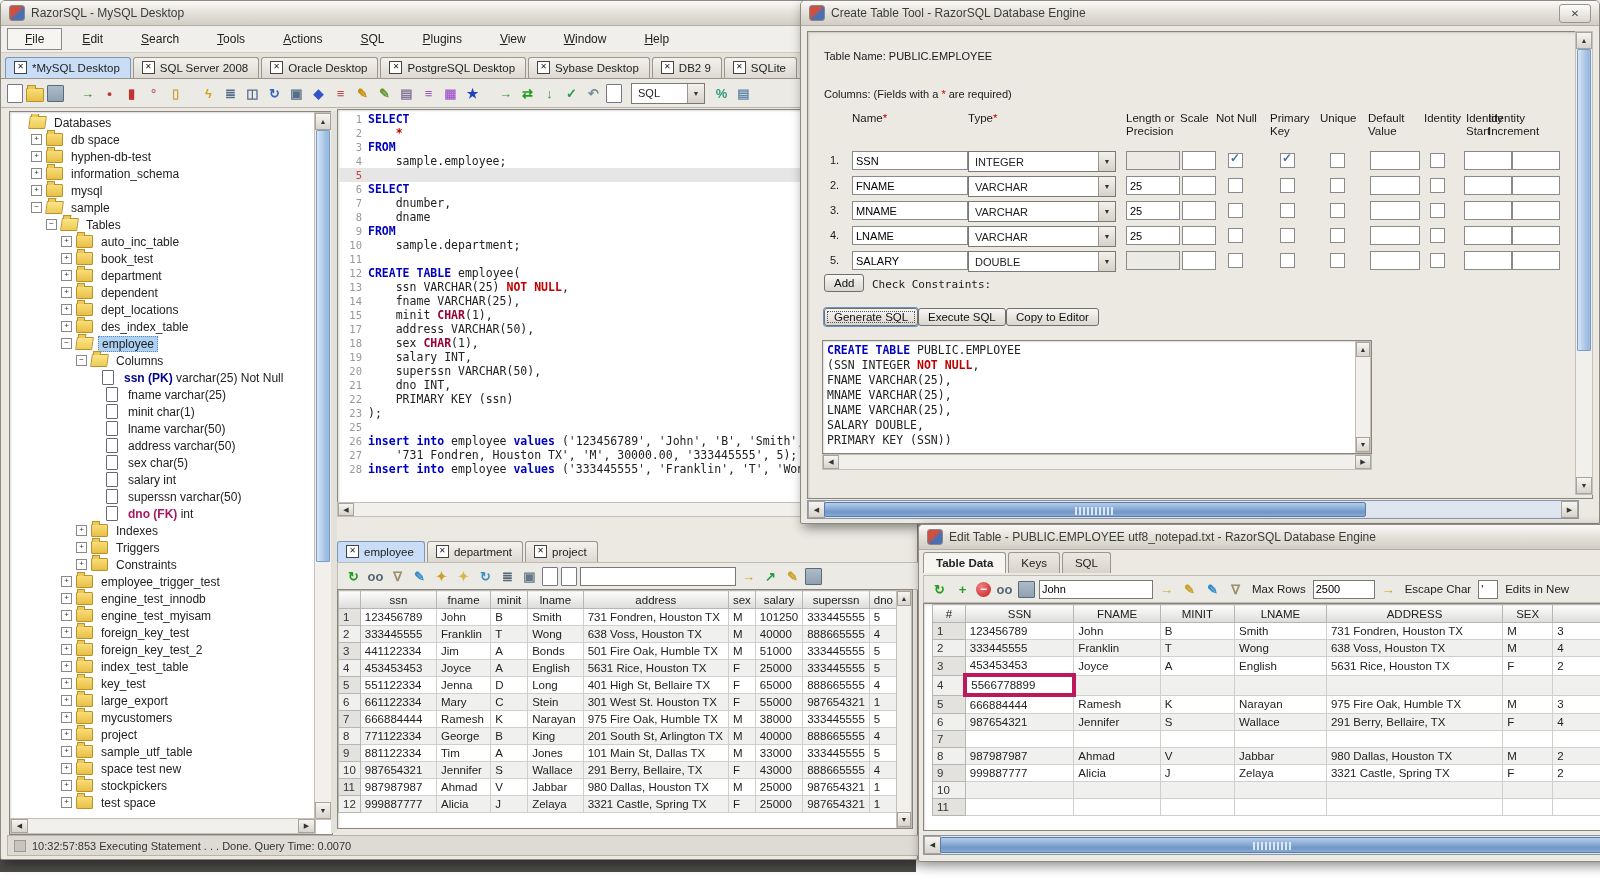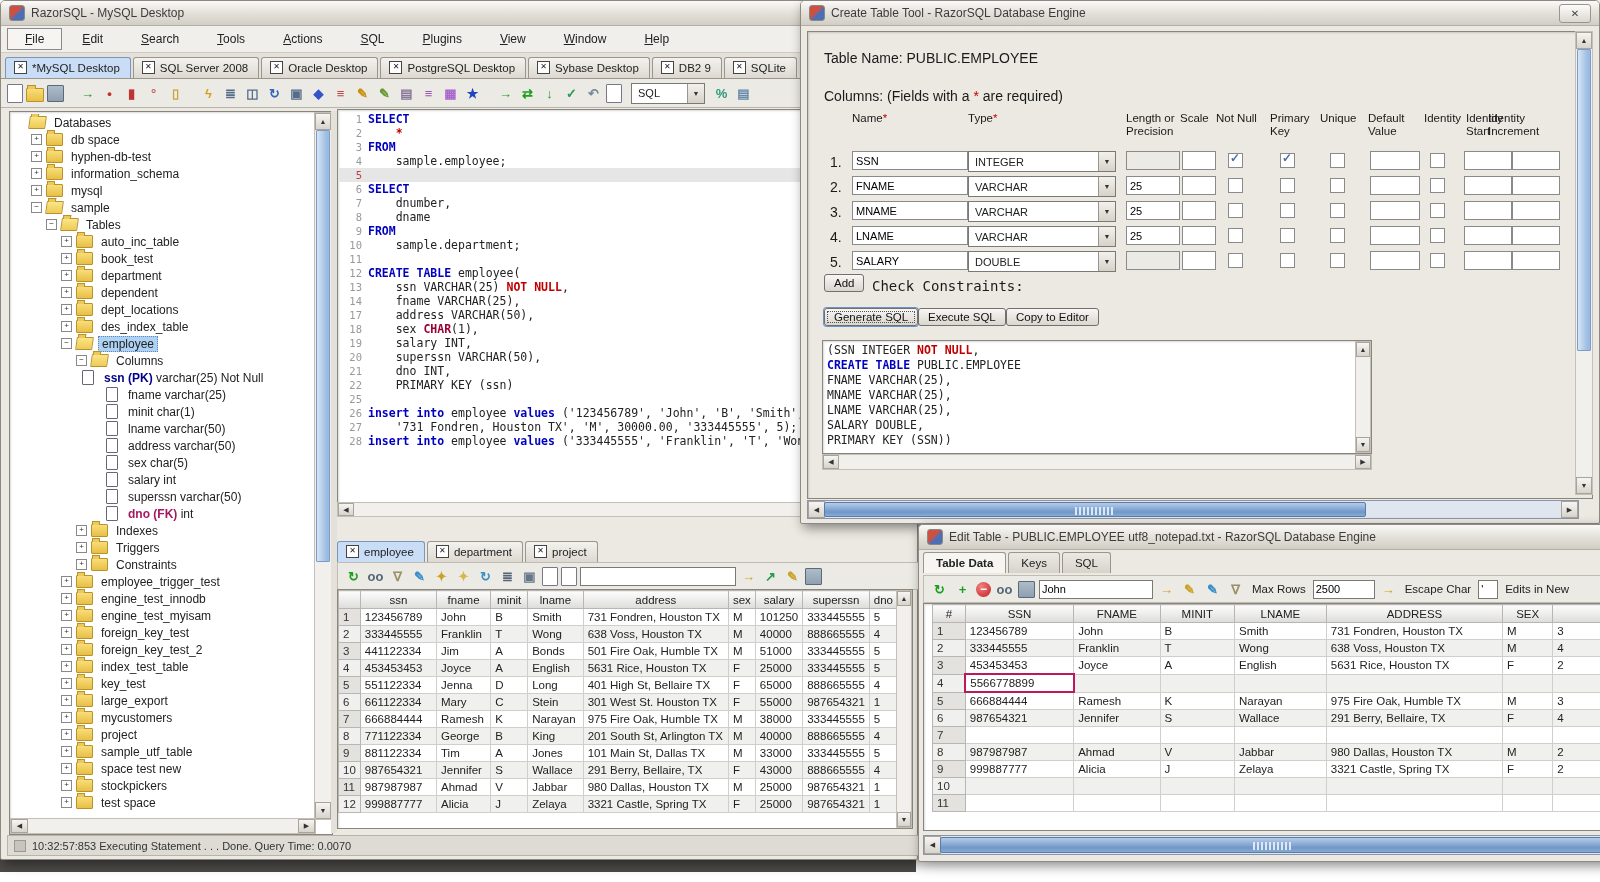--- a/index.html
+++ b/index.html
@@ -78,23 +78,23 @@
   
   table.grid{border-collapse:collapse;table-layout:fixed;font-size:11.5px;background:#fff}
   .grid th{background:linear-gradient(#fdfdfd,#dddcda);border:1px solid #b8b6b2;font-weight:normal;
            height:17px;padding:0 4px;overflow:hidden;white-space:nowrap}
   .grid td{border:1px solid #d0cfcc;height:16px;padding:0 4px;overflow:hidden;white-space:nowrap}
   .grid tr:nth-child(even) td{background:#f0f0ee}
   .grid td.numcell{background:#e4e2de;border-color:#b8b6b2;text-align:left;color:#333}
   .numcell.rn-red{background:#ff1414;color:#fff}
   .numcell.rn-green{background:#22e32a;color:#eaffea}
   .numcell.rn-blue{background:#1430d8;color:#dde6ff}
-  td.focuscell{border:2px solid #be185d;background:#fff !important}
+  td.focuscell{border:4px solid #be185d;background:#fff !important}
   
-  .ctlabel{position:absolute;font-size:14px;color:#1a1a1a;white-space:nowrap}
+  .ctlabel{position:absolute;font-size:11px;color:#1a1a1a;white-space:nowrap}
   .cthead{position:absolute;font-size:11.5px;color:#1a1a1a;width:52px;line-height:13px}
   .ctinput{position:absolute;height:17px;border:1px solid #8a8a8a;background:#fff;font-size:11px;padding:0 3px;
            font-family:"Liberation Sans",sans-serif}
   .ctinput.dis{background:#eceae5}
   .cb{position:absolute;width:13px;height:13px;border:1px solid #8a8a8a;background:#fff}
   .cb.ck::after{content:"✓";position:absolute;left:1px;top:-3px;font-size:12px;color:#4a6fa5;font-weight:bold}
   .btn{display:inline-block;border:1px solid #707070;border-radius:3px;background:linear-gradient(#f8f7f5,#dad6cf);
        padding:2px 9px;font-size:11.5px;color:#111;cursor:default}
   .btn.focus{box-shadow:0 0 0 1px #6a93c8;outline:1px dotted #555;outline-offset:-4px}
   .red-star{color:#c00000}
@@ -268,21 +268,21 @@
         <div class="trow sel" style="padding-left: 49px;">
           <span class="ttoggle">−</span>
           <span class="fico open"></span>
           <span class="tlbl"><span class="">employee</span></span>
         </div>
         <div class="trow" style="padding-left: 64px;">
           <span class="ttoggle">−</span>
           <span class="fico open"></span>
           <span class="tlbl"><span class="">Columns</span></span>
         </div>
-        <div class="trow" style="padding-left: 55px;">
+        <div class="trow" style="padding-left: 75px;">
           <span class="tspacer"></span>
           <span class="dico"></span>
           <span class="tlbl"><span class="lbl-pk">ssn (PK)</span><span class=""> varchar(25) Not Null</span></span>
         </div>
         <div class="trow" style="padding-left: 79px;">
           <span class="tspacer"></span>
           <span class="dico"></span>
           <span class="tlbl"><span class="">fname varchar(25)</span></span>
         </div>
         <div class="trow" style="padding-left: 79px;">
@@ -426,26 +426,28 @@
       <div class="eline cur"><span class="lnum red">5</span><span></span></div>
       <div class="eline"><span class="lnum">6</span><span><span class="tk-kw">SELECT</span></span></div>
       <div class="eline"><span class="lnum">7</span><span><span class="">    dnumber,</span></span></div>
       <div class="eline"><span class="lnum">8</span><span><span class="">    dname</span></span></div>
       <div class="eline"><span class="lnum">9</span><span><span class="tk-kw">FROM</span></span></div>
       <div class="eline"><span class="lnum">10</span><span><span class="">    sample.department;</span></span></div>
       <div class="eline"><span class="lnum">11</span><span></span></div>
       <div class="eline"><span class="lnum">12</span><span><span class="tk-kw">CREATE TABLE</span><span class=""> employee(</span></span></div>
       <div class="eline"><span class="lnum">13</span><span><span class="">    ssn VARCHAR(25) </span><span class="tk-red">NOT NULL</span><span class="">,</span></span></div>
       <div class="eline"><span class="lnum">14</span><span><span class="">    fname VARCHAR(25),</span></span></div>
+      <div class="eline"><span class="lnum">15</span><span><span class="">    minit </span><span class="tk-mag">CHAR</span><span class="">(1),</span></span></div>
       <div class="eline"><span class="lnum">17</span><span><span class="">    address VARCHAR(50),</span></span></div>
       <div class="eline"><span class="lnum">18</span><span><span class="">    sex </span><span class="tk-mag">CHAR</span><span class="">(1),</span></span></div>
       <div class="eline"><span class="lnum">19</span><span><span class="">    salary INT,</span></span></div>
       <div class="eline"><span class="lnum">20</span><span><span class="">    superssn VARCHAR(50),</span></span></div>
       <div class="eline"><span class="lnum">21</span><span><span class="">    dno INT,</span></span></div>
       <div class="eline"><span class="lnum">22</span><span><span class="">    PRIMARY KEY (ssn)</span></span></div>
+      <div class="eline"><span class="lnum">23</span><span><span class="">);</span></span></div>
       <div class="eline"><span class="lnum">25</span><span></span></div>
       <div class="eline"><span class="lnum">26</span><span><span class="tk-kw">insert into</span><span class=""> employee </span><span class="tk-kw">values</span><span class=""> ('123456789', 'John', 'B', 'Smith',</span></span></div>
       <div class="eline"><span class="lnum">27</span><span><span class="">    '731 Fondren, Houston TX', 'M', 30000.00, '333445555', 5);</span></span></div>
       <div class="eline"><span class="lnum">28</span><span><span class="tk-kw">insert into</span><span class=""> employee </span><span class="tk-kw">values</span><span class=""> ('333445555', 'Franklin', 'T', 'Wong</span></span></div>
     </div>
   <div class="htrack" style="left:336px;top:501px;width:574px;height:13px">
     <div class="sb-btn" style="left:0;top:0;bottom:0;width:14px">◀</div>
     <div class="sb-btn" style="right:0;top:0;bottom:0;width:14px">▶</div>
   </div>
 
@@ -784,22 +786,22 @@
         </div>
       </div>
     <span class="btn" style="position:absolute;left:16px;top:242px">Add</span>
     <span class="ctlabel mono" style="left:64px;top:246px">Check Constraints:</span>
     <span class="btn focus" style="position:absolute;left:16px;top:276px">Generate SQL</span>
     <span class="btn" style="position:absolute;left:110px;top:276px">Execute SQL</span>
     <span class="btn" style="position:absolute;left:198px;top:276px">Copy to Editor</span>
 
     <div class="sunken" style="position:absolute;left:14px;top:308px;width:548px;height:112px;overflow:hidden">
       <div id="ctsql" style="position:absolute;left:4px;top:2px;right:16px">
+          <div class="sqlline"><span class="tk-kw">CREATE TABLE</span><span class=""> PUBLIC.EMPLOYEE</span></div>
           <div class="sqlline"><span class="">(SSN INTEGER </span><span class="tk-red">NOT NULL</span><span class="">,</span></div>
-          <div class="sqlline"><span class="tk-kw">CREATE TABLE</span><span class=""> PUBLIC.EMPLOYEE</span></div>
           <div class="sqlline"><span class="">FNAME VARCHAR(25),</span></div>
           <div class="sqlline"><span class="">MNAME VARCHAR(25),</span></div>
           <div class="sqlline"><span class="">LNAME VARCHAR(25),</span></div>
           <div class="sqlline"><span class="">SALARY DOUBLE,</span></div>
           <div class="sqlline"><span class="">PRIMARY KEY (SSN))</span></div>
         </div>
       <div class="vtrack" style="right:0;top:0;width:14px;bottom:0">
         <div class="sb-btn" style="top:0;left:0;right:0;height:13px">▲</div>
         <div class="sb-btn" style="bottom:0;left:0;right:0;height:13px">▼</div>
       </div>

